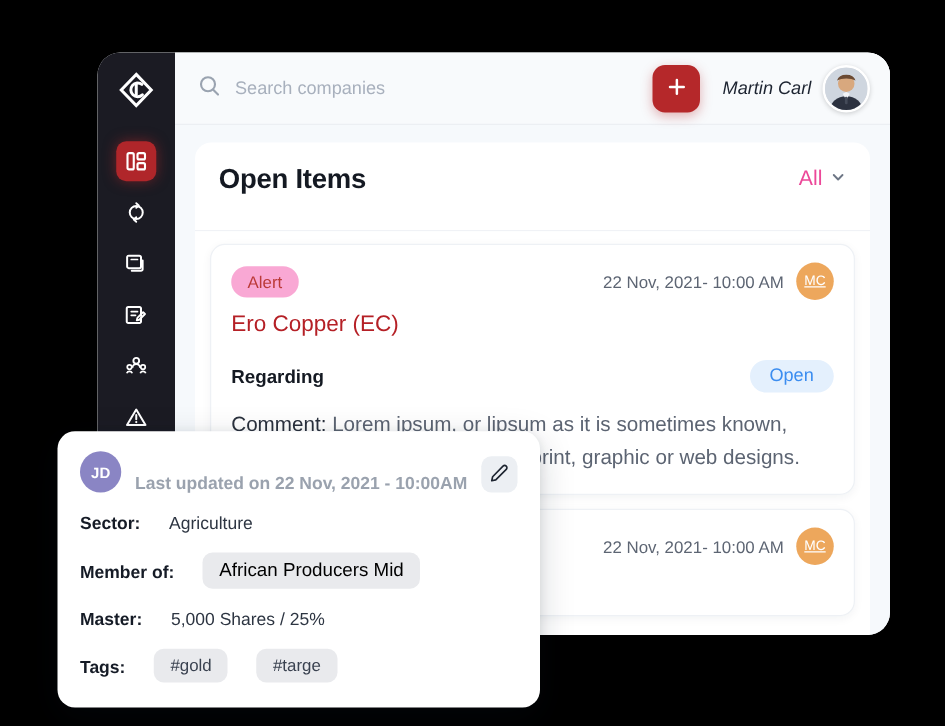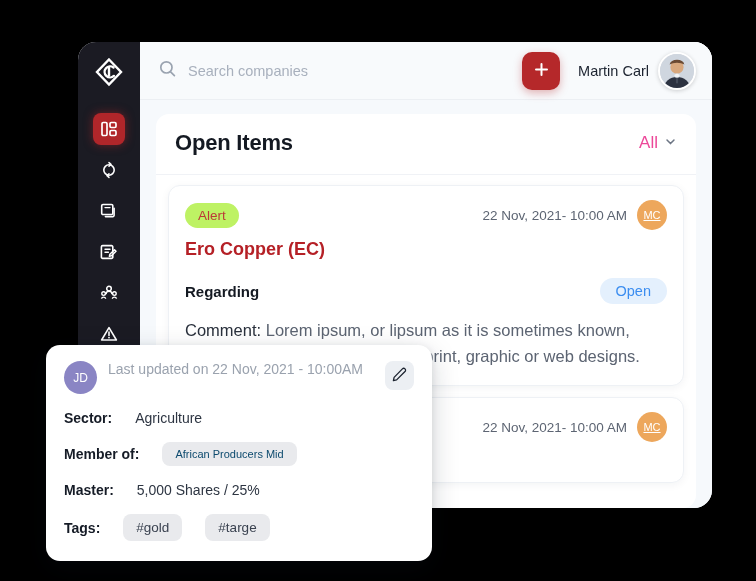--- a/index.html
+++ b/index.html
@@ -68,36 +68,36 @@
     font-size: 14.5px; color: #2b3240; width: 100%;
   }
   #search-input::placeholder { color: #a8b0bd; }
   #add-button {
     width: 38px; height: 38px; border-radius: 10px;
     background: #b5282a; border: none; cursor: pointer;
     color: #fff; display: flex; align-items: center; justify-content: center;
     box-shadow: 0 3px 9px rgba(181,40,42,.35);
     flex: 0 0 38px;
   }
-  #user-area { display: flex; align-items: center; gap: 9px; margin-left: 18px; }
+  #user-area { display: flex; align-items: center; gap: 9px; margin-left: 18px; font-style: italic; }
   #user-name { font-size: 14.5px; color: #1c2330; white-space: nowrap; }
   #user-avatar {
     width: 38px; height: 38px; border-radius: 50%;
     overflow: hidden; flex: 0 0 38px;
     border: 2px solid #fff; box-shadow: 0 1px 4px rgba(0,0,0,.18);
     background: #d6d9df;
   }
 
   
   #content { flex: 1; padding: 14px 16px 0 16px; overflow: hidden; position: relative; }
 
   #panel-header {
     background: #ffffff;
     border-radius: 13px 13px 0 0;
-    padding: 16px 19px 18px 19px;
+    padding: 16px 19px 28px 19px;
     display: flex; align-items: center; justify-content: space-between;
     border-bottom: 1px solid #f0f2f6;
   }
   #panel-title { font-size: 22px; font-weight: bold; color: #141922; letter-spacing: -.2px; }
   #filter-select { display: flex; align-items: center; gap: 6px; color: #ec4899; font-size: 17px; cursor: pointer; }
 
   #list-area {
     background: #ffffff;
     border-radius: 0 0 13px 13px;
     padding: 10px 12px 12px 12px;
@@ -107,33 +107,33 @@
   .item-card {
     background: #ffffff;
     border: 1px solid #eef1f5;
     border-radius: 12px;
     padding: 14px 16px 16px 16px;
     box-shadow: 0 2px 8px rgba(20,30,50,.05);
     margin-bottom: 11px;
   }
   .card-row-top { display: flex; align-items: center; justify-content: space-between; }
   .badge-alert {
-    background: #bef264; color: #bb3a38;
+    background: #f9a8d4; color: #bb3a38;
     font-size: 13.5px; padding: 5px 13px; border-radius: 13px;
   }
   .card-meta { display: flex; align-items: center; gap: 10px; }
   .card-date { font-size: 13.5px; color: #5d6573; white-space: nowrap; }
   .avatar-initials {
     width: 30px; height: 30px; border-radius: 50%;
     background: #eda75c; color: #ffffff;
     font-size: 11px; display: flex; align-items: center; justify-content: center;
     flex: 0 0 30px;
     text-decoration: underline;
   }
-  .company-name { font-size: 18px; font-weight: bold; color: #b52026; margin-top: 9px; }
+  .company-name { font-size: 18px; font-weight: normal; color: #b52026; margin-top: 9px; }
   .card-row-sub { display: flex; align-items: center; justify-content: space-between; margin-top: 18px; }
   .regarding { font-size: 15px; font-weight: bold; color: #141922; }
   .badge-open {
     background: #e4f0fd; color: #3b8df0;
     font-size: 14.5px; padding: 5px 16px; border-radius: 15px;
   }
   .comment {
     margin-top: 14px; font-size: 16.5px; line-height: 1.55; color: #5c6472;
     max-width: 460px;
   }
@@ -145,40 +145,40 @@
   
   #detail-popup {
     position: absolute;
     left: 46px; top: 345px;
     width: 386px;
     background: #ffffff;
     border-radius: 14px;
     padding: 16px 18px 20px 18px;
     box-shadow: 0 8px 28px rgba(18,26,44,.18), 0 2px 8px rgba(18,26,44,.10);
   }
-  #popup-head { display: flex; align-items: flex-start; gap: 11px; }
+  #popup-head { display: flex; align-items: flex-end; gap: 11px; font-weight: bold; }
   #popup-avatar {
     width: 33px; height: 33px; border-radius: 50%;
     background: #8a85c4; color: #fff;
     font-size: 12px; display: flex; align-items: center; justify-content: center;
     flex: 0 0 33px;
   }
   #popup-updated { font-size: 14px; color: #9aa2ae; flex: 1; }
   #edit-button {
     width: 29px; height: 29px; border-radius: 8px;
     background: #eceff3; border: none; cursor: pointer;
     display: flex; align-items: center; justify-content: center;
     flex: 0 0 29px; color: #1d2430;
   }
   .field-row { display: flex; align-items: center; gap: 23px; margin-top: 16px; }
   .field-label { font-size: 14px; font-weight: bold; color: #151b26; white-space: nowrap; }
   .field-value { font-size: 14px; color: #2d3542; }
   .chip {
-    background: #e9eaed; color: #0c4a6e;
-    font-size: 11px; padding: 6px 13px; border-radius: 8px; white-space: nowrap;
+    background: #e9eaed; color: #000000;
+    font-size: 15px; padding: 6px 13px; border-radius: 8px; white-space: nowrap;
   }
   .tag-chip { background: #e9eaed; color: #3a4250; font-size: 13.5px; padding: 6px 13px; border-radius: 8px; }
 </style>
 </head>
 <body>
 
 <div id="app-window">
 
   <nav id="sidebar">
     <div id="sidebar-logo">

